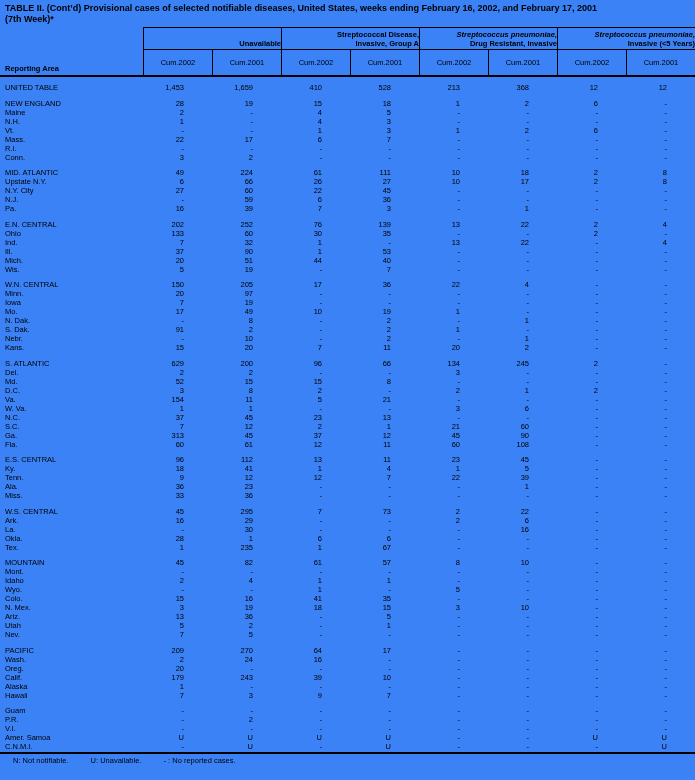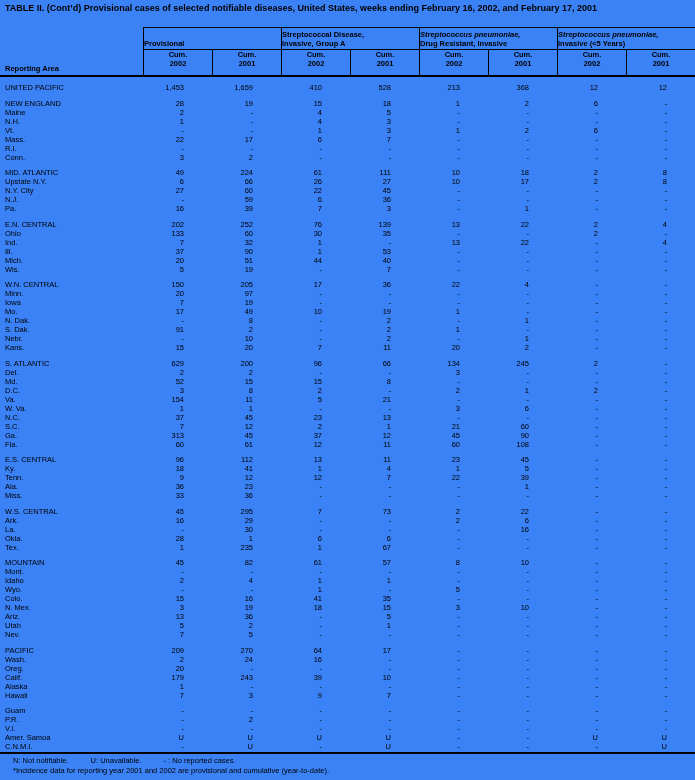--- a/index.html
+++ b/index.html
@@ -21,31 +21,31 @@
   
   .header { position:absolute; left:0; top:27px; width:695px; height:48px;
             border-bottom:2px solid #000; box-sizing:content-box; }
   .reporting-area {
     position:absolute; left:5px; bottom:2px;
     font-weight:bold; font-size:7.5px; line-height:8px;margin-top:44px;
   }
   .group-cell {
     position:absolute; top:0; height:23px; width:138px; box-sizing:border-box;
     border-left:1px solid #000; border-top:1px solid #000; border-bottom:1px solid #000;
-    display:flex; flex-direction:column; justify-content:flex-end; align-items:flex-start;
+    display:flex; flex-direction:column; justify-content:flex-end; align-items:flex-end;
     text-align:center; font-weight:bold; font-size:7.5px; line-height:9px;
     padding-bottom:1px; white-space:nowrap;
   }
   .group-cell .it { font-style:italic; }
   .g0 { left:143px; } .g1 { left:281px; } .g2 { left:419px; } .g3 { left:557px; }
   .sub-cell {
     position:absolute; top:23px; height:25px; width:69px; box-sizing:border-box;
     border-left:1px solid #000;
-    display:flex; flex-direction:column; justify-content:flex-start; align-items:center;
-    font-weight:bold; font-size:7.5px; line-height:9px; white-space:nowrap;
+    display:flex; flex-direction:row; justify-content:center; align-items:center;
+    font-weight:normal; font-size:7.5px; line-height:9px; white-space:nowrap;
   }
   .s0{left:143px}.s1{left:212px}.s2{left:281px}.s3{left:350px}
   .s4{left:419px}.s5{left:488px}.s6{left:557px}.s7{left:626px}
 
   
   .tbody { position:absolute; left:0; top:83px; width:695px; }
   .section { margin-bottom:6.5px; }
   .row { display:flex; height:9px; font-size:7.5px; line-height:9px; white-space:nowrap; }
   .row .label { width:143px; padding-left:5px; box-sizing:border-box; overflow:hidden; }
   .row .cell  { width:69px;  padding-right:28px; box-sizing:border-box; text-align:right; }
@@ -56,28 +56,29 @@
   .footnotes { position:absolute; left:13px; top:756px; font-size:7.5px; line-height:10px; }
   .legend-item { display:inline-block; margin-right:20px; }
 </style>
 </head>
 <body>
 
 <div class="page">
 
   <div class="title">
     <div>TABLE II. (Cont’d) Provisional cases of selected notifiable diseases, United States, weeks ending February 16, 2002, and February 17, 2001</div>
+    <div>(7th Week)*</div>
   </div>
 
   <div class="header">
     <div class="reporting-area">Reporting Area</div>
 
     <div class="group-cell g0">
       <span></span>
-      <span>Provisional</span>
+      <span>Unavailable</span>
     </div>
     <div class="group-cell g1">
       <span>Streptococcal Disease,</span>
       <span>Invasive, Group A</span>
     </div>
     <div class="group-cell g2">
       <span class="it">Streptococcus pneumoniae,</span>
       <span>Drug Resistant, Invasive</span>
     </div>
     <div class="group-cell g3">
@@ -115,21 +116,21 @@
     </div>
     <div class="sub-cell s7">
       <span>Cum.</span>
       <span>2001</span>
     </div>
   </div>
 
   <div class="tbody" id="tbody">
       <div class="section">
         <div class="row">
-    <span class="label">UNITED PACIFIC</span>
+    <span class="label">UNITED TABLE</span>
     <span class="cell">1,453</span>
     <span class="cell">1,659</span>
     <span class="cell">410</span>
     <span class="cell">528</span>
     <span class="cell">213</span>
     <span class="cell">368</span>
     <span class="cell">12</span>
     <span class="cell">12</span>
   </div>
       </div>
@@ -882,16 +883,15 @@
     </div>
 
   <div class="bottom-rule"></div>
 
   <div class="footnotes">
     <div>
       <span class="legend-item">N: Not notifiable.</span>
       <span class="legend-item">U: Unavailable.</span>
       <span class="legend-item">- : No reported cases.</span>
     </div>
-    <div>*Incidence data for reporting year 2001 and 2002 are provisional and cumulative (year-to-date).</div>
   </div>
 
 </div>
 
 </body></html>

